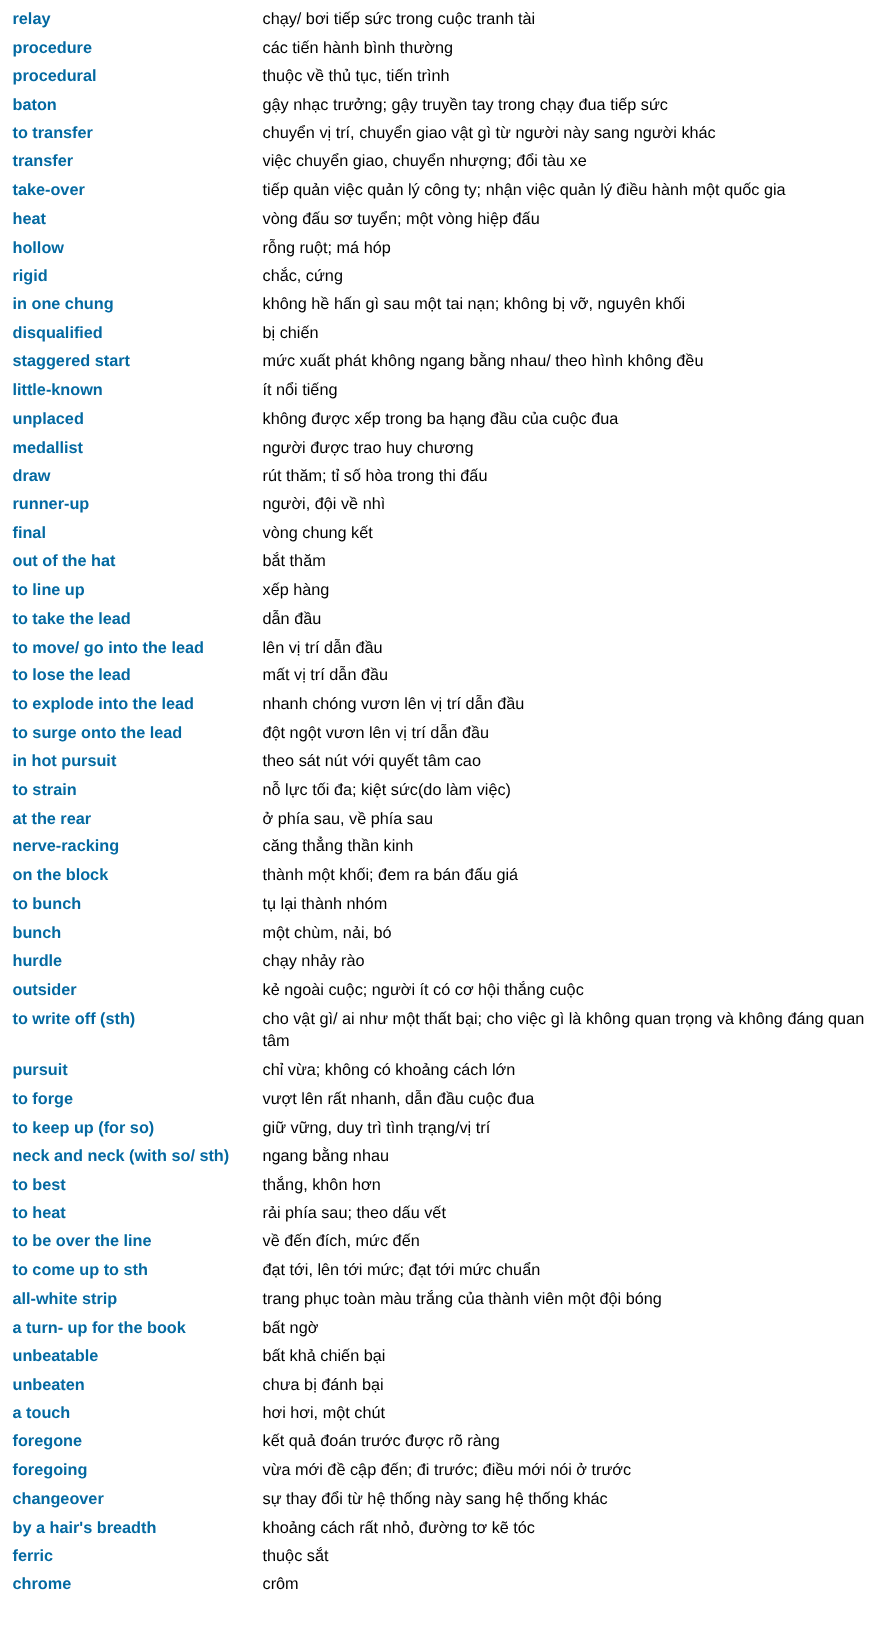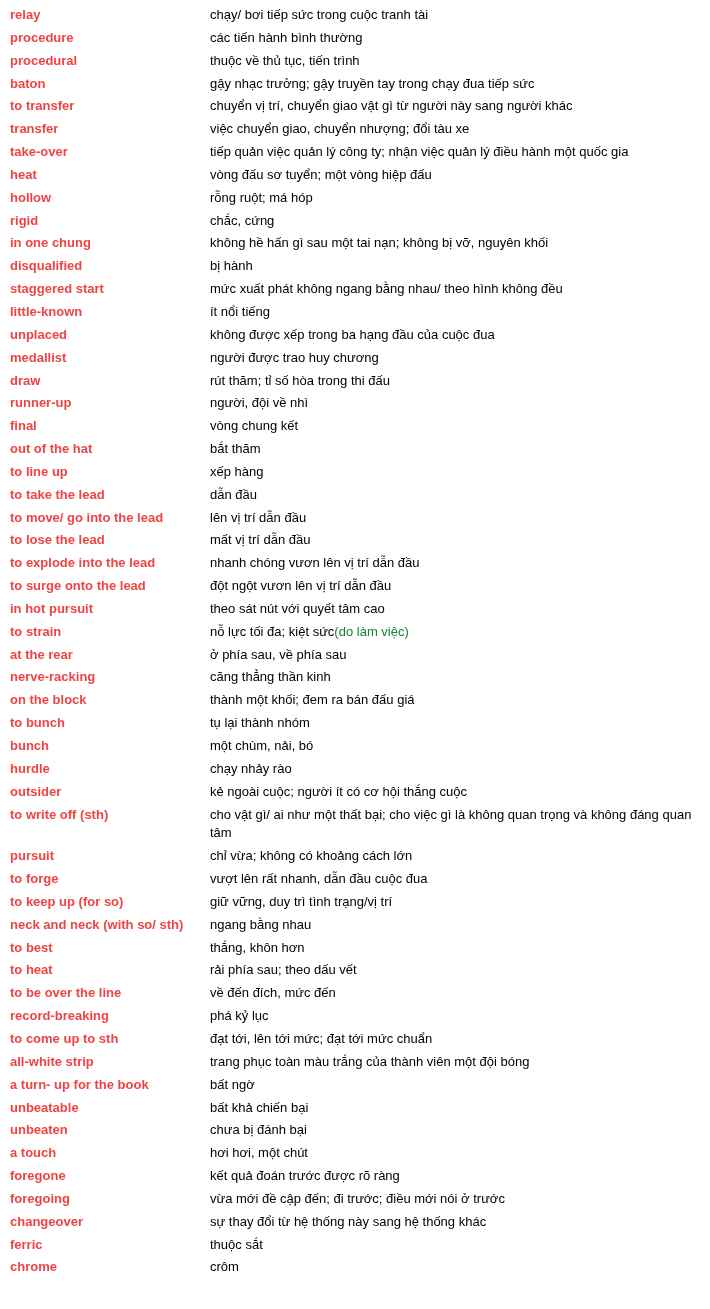--- a/index.html
+++ b/index.html
@@ -13,31 +13,31 @@
     .vocab-table {
       width: 100%;
       border-collapse: collapse;
     }
     .vocab-table tr td {
       padding: 2px 4px;
       vertical-align: top;
       line-height: 1.45;
     }
     .vocab-table tr td:first-child {
-      color: #ef4444;
+      color: #0369a1;
       font-weight: bold;
       white-space: nowrap;
       width: 200px;
       min-width: 160px;
     }
     .vocab-table tr td:last-child {
       color: #000;
     }
     .highlight {
-      color: #15803d;
+      color: #000000;
     }
   </style>
 </head>
 <body>
 
 <table class="vocab-table">
   <tbody id="vocab-body">
   <tr>
         <td>relay</td>
         <td>chạy/ bơi tiếp sức trong cuộc tranh tài</td>
@@ -77,21 +77,21 @@
       <tr>
         <td>rigid</td>
         <td>chắc, cứng</td>
       </tr>
       <tr>
         <td>in one chung</td>
         <td>không hề hấn gì sau một tai nạn; không bị vỡ, nguyên khối</td>
       </tr>
       <tr>
         <td>disqualified</td>
-        <td>bị hành</td>
+        <td>bị chiến</td>
       </tr>
       <tr>
         <td>staggered start</td>
         <td>mức xuất phát không ngang bằng nhau/ theo hình không đều</td>
       </tr>
       <tr>
         <td>little-known</td>
         <td>ít nổi tiếng</td>
       </tr>
       <tr>
@@ -204,24 +204,20 @@
       </tr>
       <tr>
         <td>to heat</td>
         <td>rải phía sau; theo dấu vết</td>
       </tr>
       <tr>
         <td>to be over the line</td>
         <td>về đến đích, mức đến</td>
       </tr>
       <tr>
-        <td>record-breaking</td>
-        <td>phá kỷ lục</td>
-      </tr>
-      <tr>
         <td>to come up to sth</td>
         <td>đạt tới, lên tới mức; đạt tới mức chuẩn</td>
       </tr>
       <tr>
         <td>all-white strip</td>
         <td>trang phục toàn màu trắng của thành viên một đội bóng</td>
       </tr>
       <tr>
         <td>a turn- up for the book</td>
         <td>bất ngờ</td>
@@ -242,20 +238,24 @@
         <td>foregone</td>
         <td>kết quả đoán trước được rõ ràng</td>
       </tr>
       <tr>
         <td>foregoing</td>
         <td>vừa mới đề cập đến; đi trước; điều mới nói ở trước</td>
       </tr>
       <tr>
         <td>changeover</td>
         <td>sự thay đổi từ hệ thống này sang hệ thống khác</td>
+      </tr>
+      <tr>
+        <td>by a hair's breadth</td>
+        <td>khoảng cách rất nhỏ, đường tơ kẽ tóc</td>
       </tr>
       <tr>
         <td>ferric</td>
         <td>thuộc sắt</td>
       </tr>
       <tr>
         <td>chrome</td>
         <td>crôm</td>
       </tr>
     </tbody>

